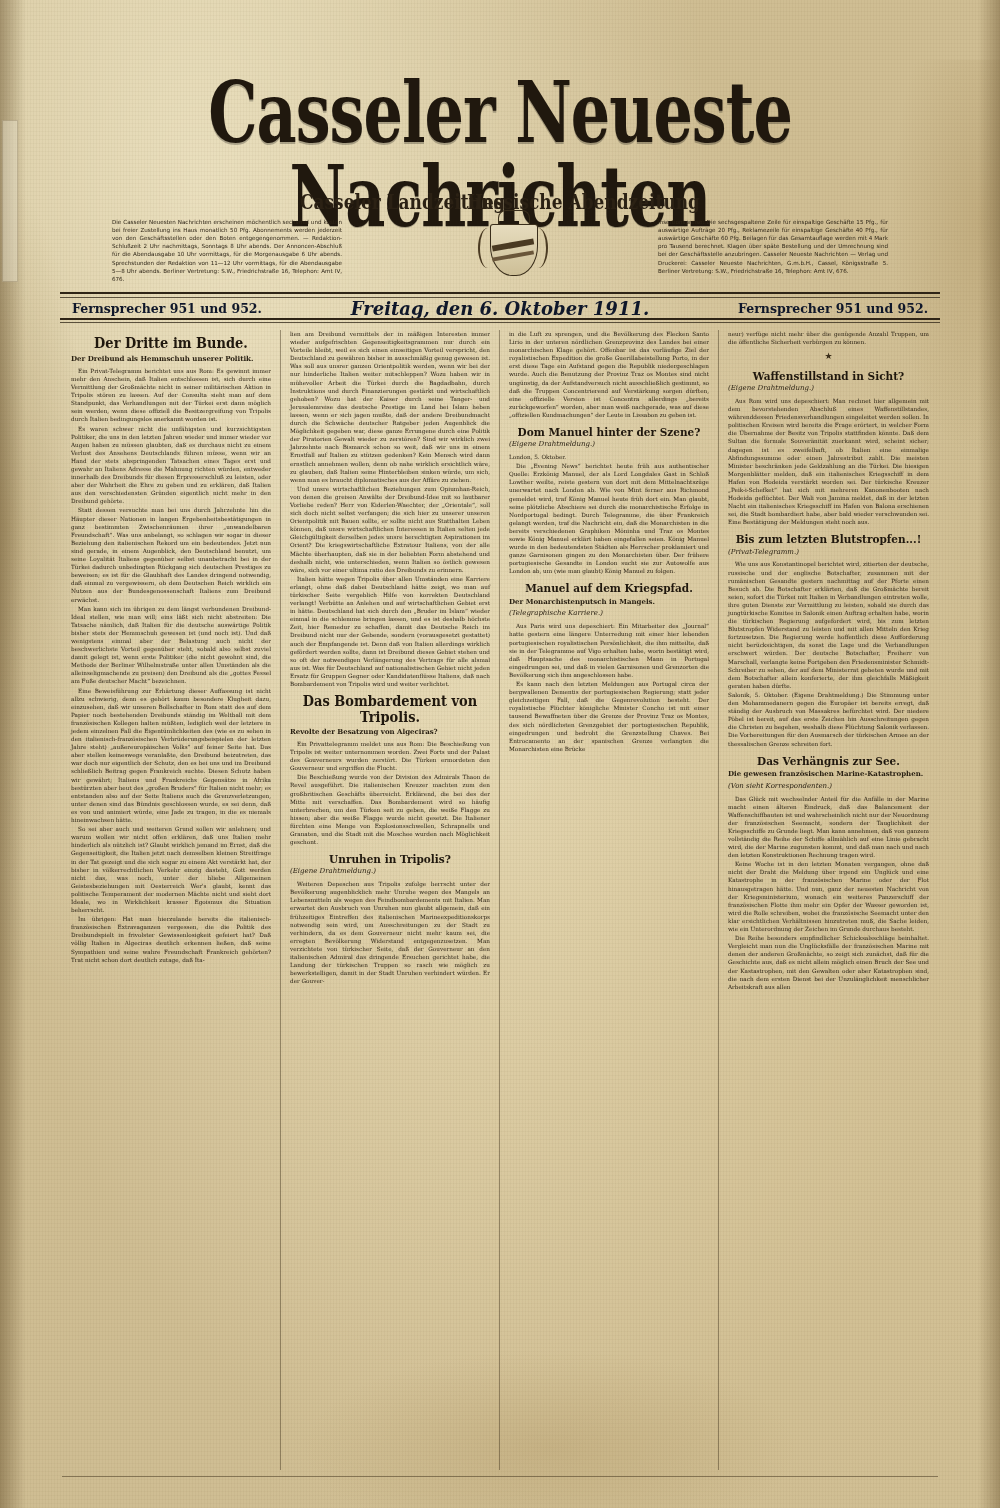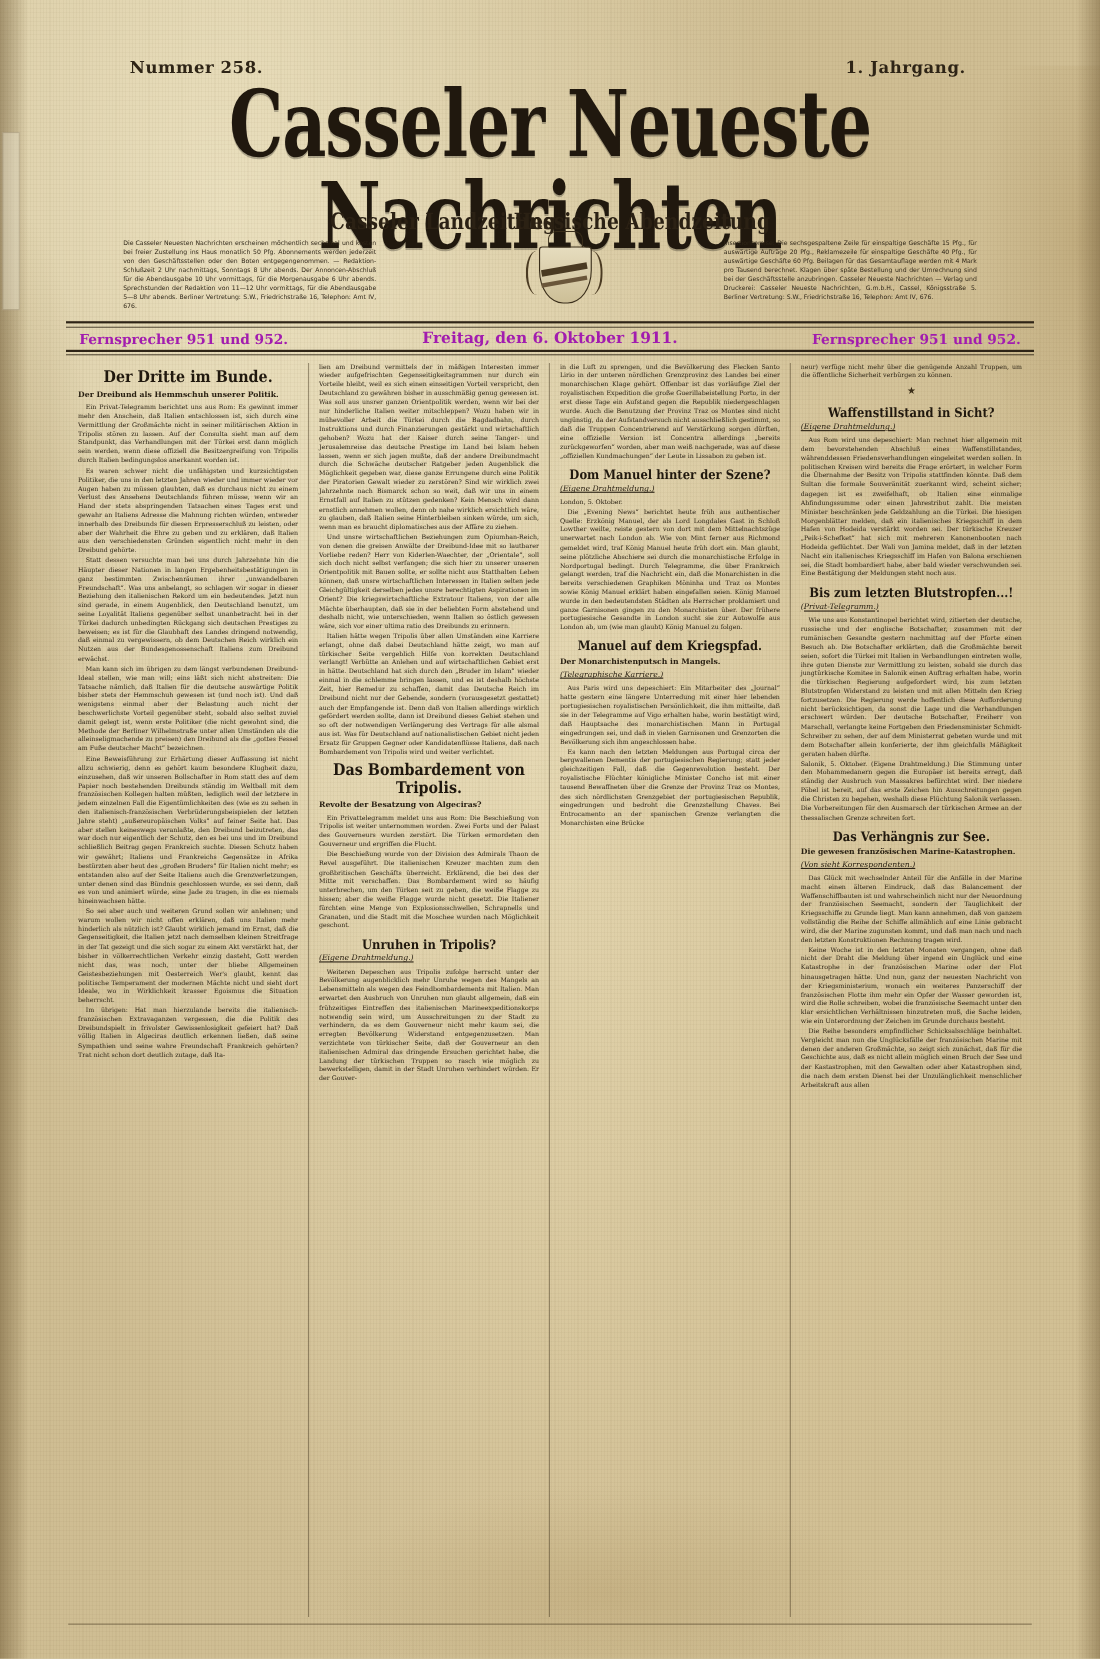--- a/index.html
+++ b/index.html
@@ -89,23 +89,23 @@
   .rule{position:absolute;background:#2e2416;}
   .rule-top{left:60px;top:292px;width:880px;height:2px;}
   .rule-thin{left:60px;top:297px;width:880px;height:1px;opacity:.75;}
   .rule-bot{left:60px;top:318px;width:880px;height:2px;}
   .rule-bot2{left:60px;top:322px;width:880px;height:1px;opacity:.75;}
 
   .dateline{
     position:absolute;left:60px;top:298px;width:880px;height:20px;
     display:flex;align-items:center;justify-content:space-between;
     padding:0 12px;box-sizing:border-box;
-    font-family:"DejaVu Serif", serif;font-weight:bold;font-size:12.5px;color:#a21caf;
-  }
-  .dateline .center{font-size:14px;}
+    font-family:"DejaVu Serif", serif;font-weight:bold;font-size:12.5px;color:#0f172a;
+  }
+  .dateline .center{font-size:18px;font-style:italic;}
 
   
   .cols{
     position:absolute;left:62px;top:330px;width:876px;height:1140px;
     display:flex;gap:0;
   }
   .col{
     width:25%;box-sizing:border-box;padding:0 9px;
     border-right:1px solid rgba(60,46,24,0.45);
     font-family:"DejaVu Serif", serif;
@@ -114,21 +114,21 @@
   }
   .col:last-child{border-right:none;}
   .hl{
     display:block;text-align:center;font-weight:bold;
     font-family:"DejaVu Serif", serif;
     font-size:13px;line-height:1.15;margin:7px 0 2px;color:#20180e;
     transform:scaleY(1.12);
   }
   .hl.small{font-size:10.5px;}
   .sub{display:block;font-weight:bold;font-size:7px;margin-bottom:3px;color:#2a2113;}
-  .sub.italic{font-style:italic;font-weight:normal;text-decoration:underline;}
+  .sub.italic{font-style:italic;font-weight:normal;}
   .star{display:block;text-align:center;font-size:9px;margin:4px 0;color:#3a2d18;}
   p{margin:0 0 1px;text-indent:7px;}
   p.noind{text-indent:0;}
   .bottom-rule{position:absolute;left:62px;top:1476px;width:876px;height:1px;background:rgba(60,46,24,.5);}
   .leftedge{position:absolute;left:0;top:0;width:26px;height:1508px;
     background:linear-gradient(90deg, rgba(92,70,34,.45), rgba(92,70,34,0));}
   .rightedge{position:absolute;right:0;top:0;width:22px;height:1508px;
     background:linear-gradient(270deg, rgba(92,70,34,.40), rgba(92,70,34,0));}
   .scrap{position:absolute;left:2px;top:120px;width:14px;height:160px;
     background:rgba(255,252,235,.35);border:1px solid rgba(90,70,40,.25);}
@@ -140,24 +140,20 @@
 <div class="grain"></div>
 <div class="stain1"></div>
 <div class="stain2"></div>
 <div class="stain3"></div>
 <div class="leftedge"></div>
 <div class="rightedge"></div>
 <div class="scrap"></div>
 
 <div class="sheet">
 
-  <div class="topline">
-    <span class="nummer">Nummer 258.</span>
-    <span class="jahrgang">1. Jahrgang.</span>
-  </div>
 
   <div class="masthead">Casseler Neueste Nachrichten</div>
 
   <div class="sub-left">Casseler Landzeitung</div>
   <div class="sub-right">Hessische Abendzeitung</div>
 
   <div class="crest">
     <div class="crown"></div>
     <div class="shield"></div>
     <div class="bar"></div>

